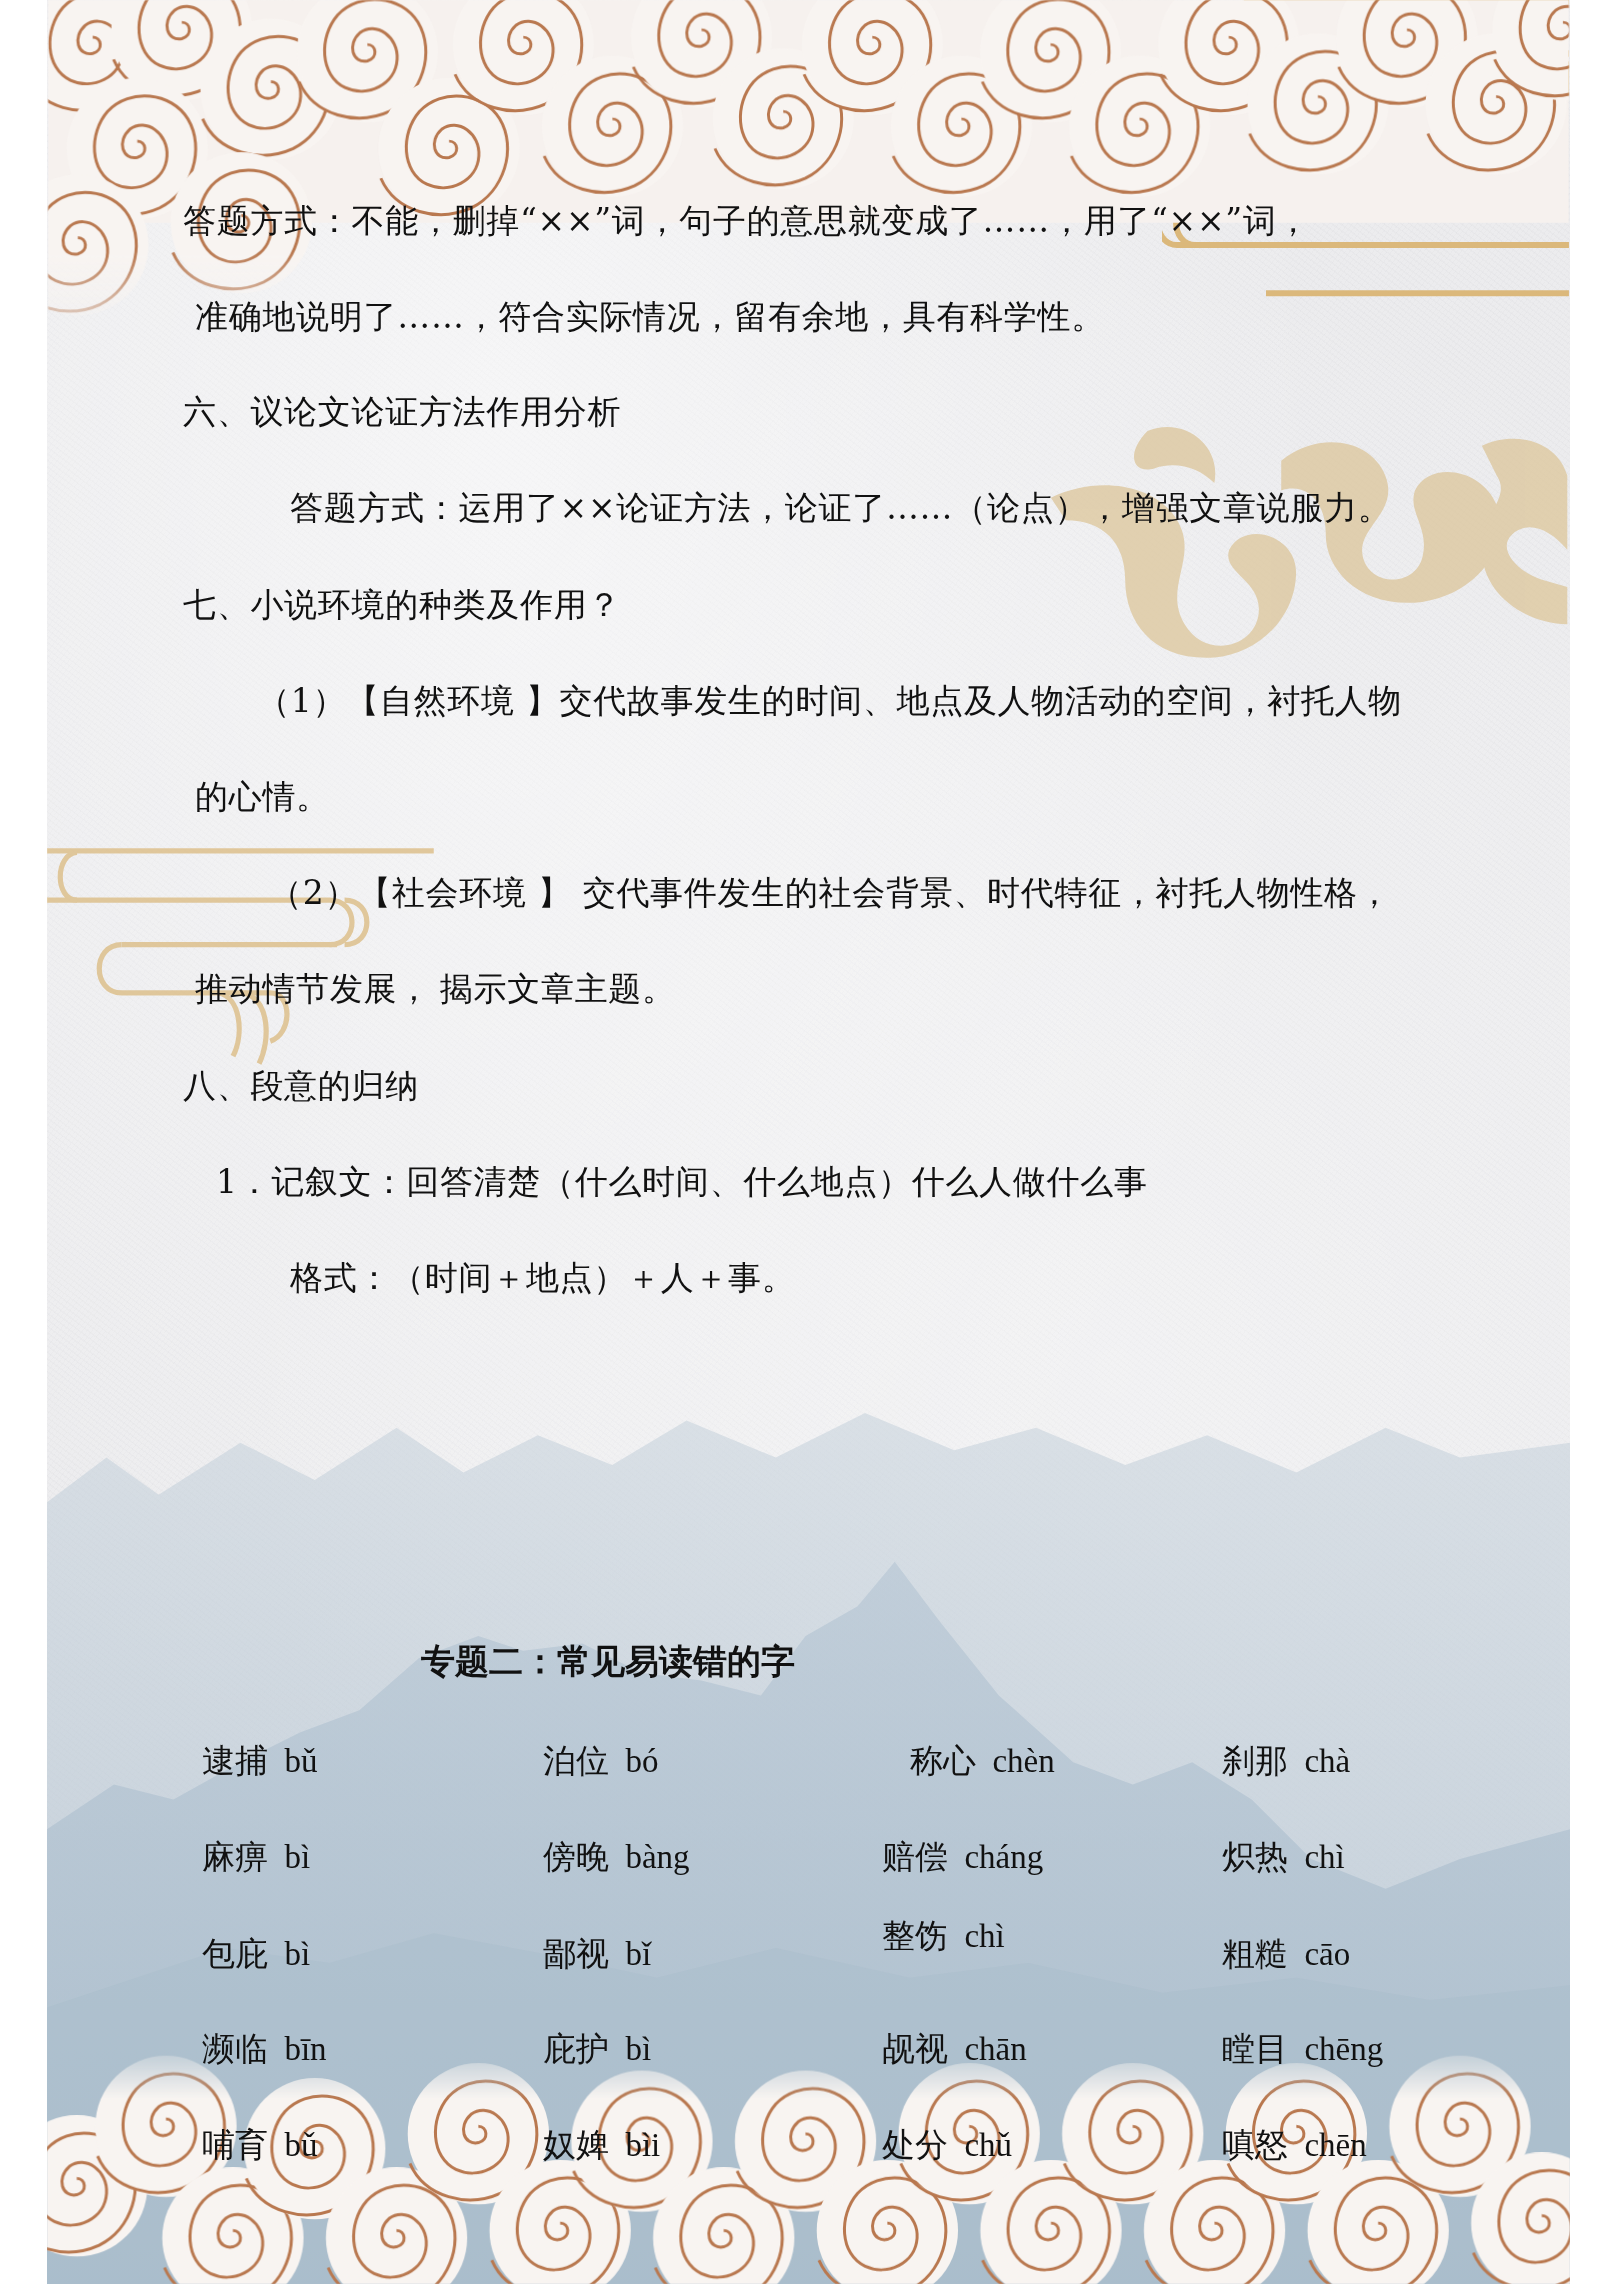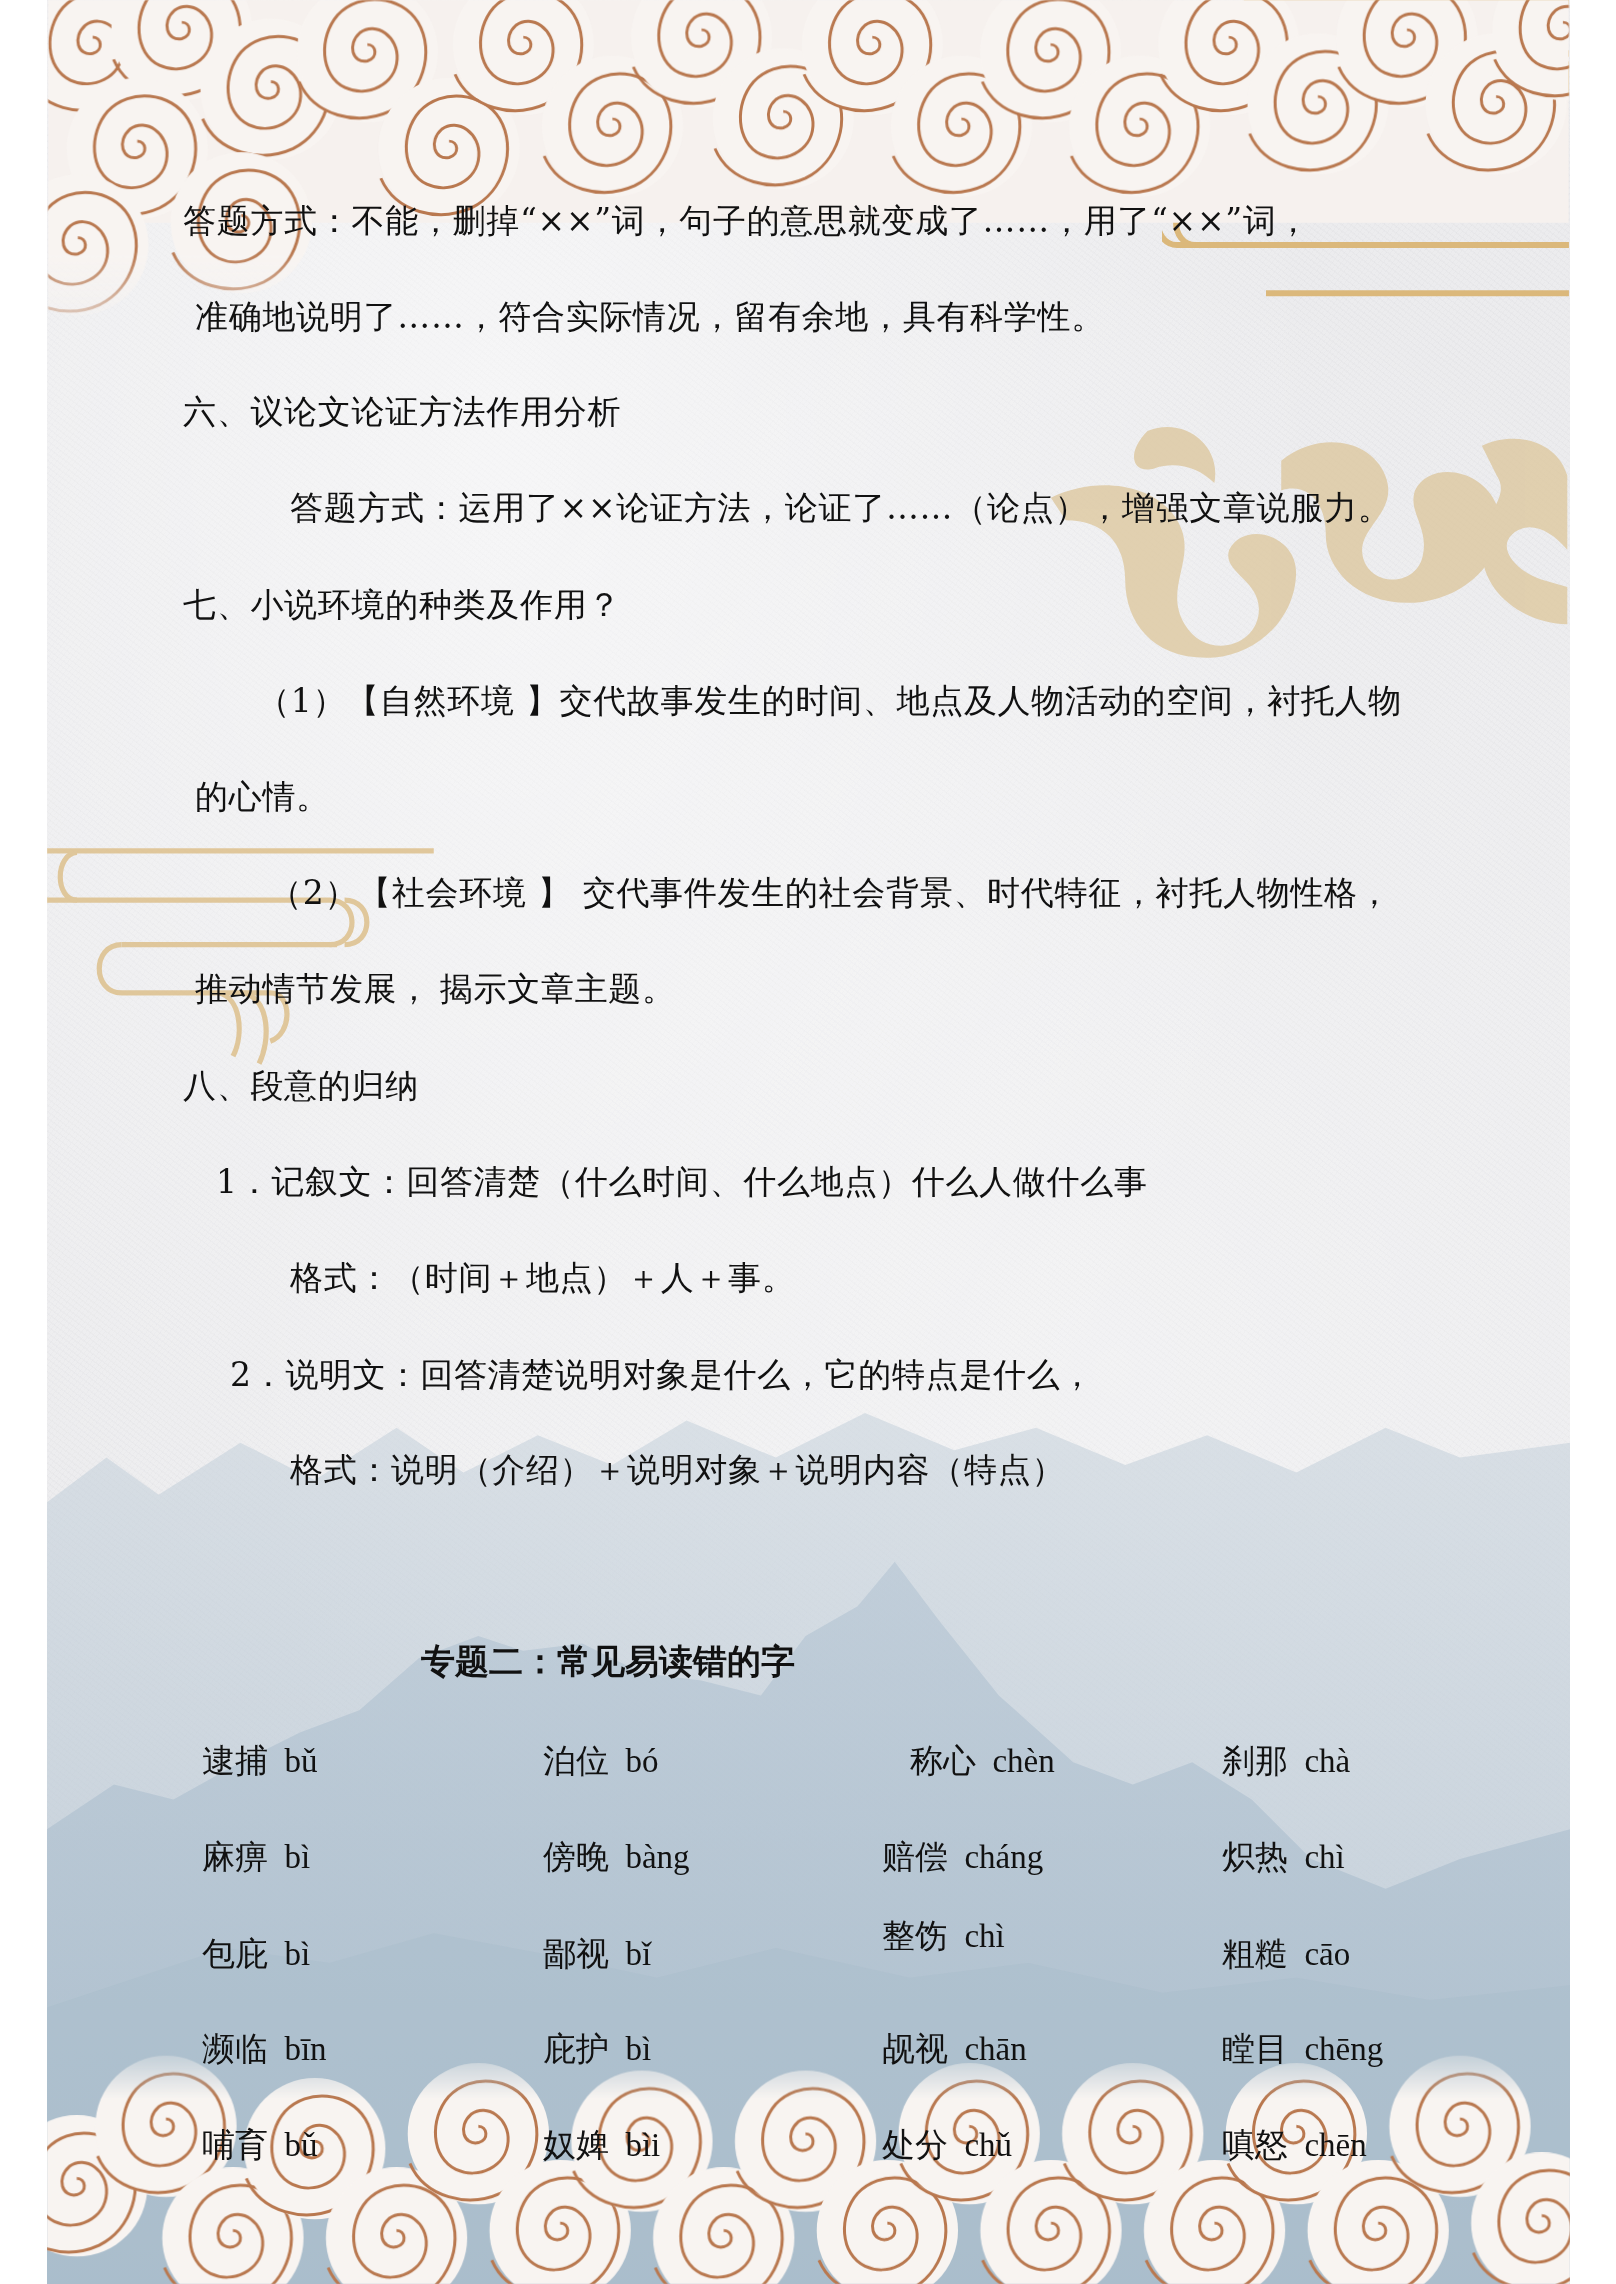--- a/index.html
+++ b/index.html
@@ -231,22 +231,20 @@
 
   <div class="line" style="left:183px; top:545px;">七、小说环境的种类及作用？</div>
   <div class="line" style="left:257px; top:641px;">（1）【自然环境 】交代故事发生的时间、地点及人物活动的空间，衬托人物</div>
   <div class="line" style="left:195px; top:737px;">的心情。</div>
   <div class="line" style="left:269px; top:833px;">（2）【社会环境 】 交代事件发生的社会背景、时代特征，衬托人物性格，</div>
   <div class="line" style="left:195px; top:929px;font-family:Liberation Serif, serif;">推动情节发展， 揭示文章主题。</div>
 
   <div class="line" style="left:183px; top:1026px;">八、段意的归纳</div>
   <div class="line" style="left:216px; top:1122px;">1．记叙文：回答清楚（什么时间、什么地点）什么人做什么事</div>
   <div class="line" style="left:290px; top:1218px;">格式：（时间＋地点）＋人＋事。</div>
-  <div class="line" style="left:230px; top:1315px;">2．说明文：回答清楚说明对象是什么，它的特点是什么，</div>
-  <div class="line" style="left:290px; top:1410px;">格式：说明（介绍）＋说明对象＋说明内容（特点）</div>
 
   <div class="heading-topic" style="left:421px; top:1604px;">专题二：常见易读错的字</div>
 
   <div class="vocab-grid">
 
     <div class="vocab-cell" style="left:0px; top:0px;">
       <span class="vocab-word">逮捕</span><span class="vocab-pinyin">bǔ</span>
     </div>
     <div class="vocab-cell" style="left:341px; top:0px;">
       <span class="vocab-word">泊位</span><span class="vocab-pinyin">bó</span>

